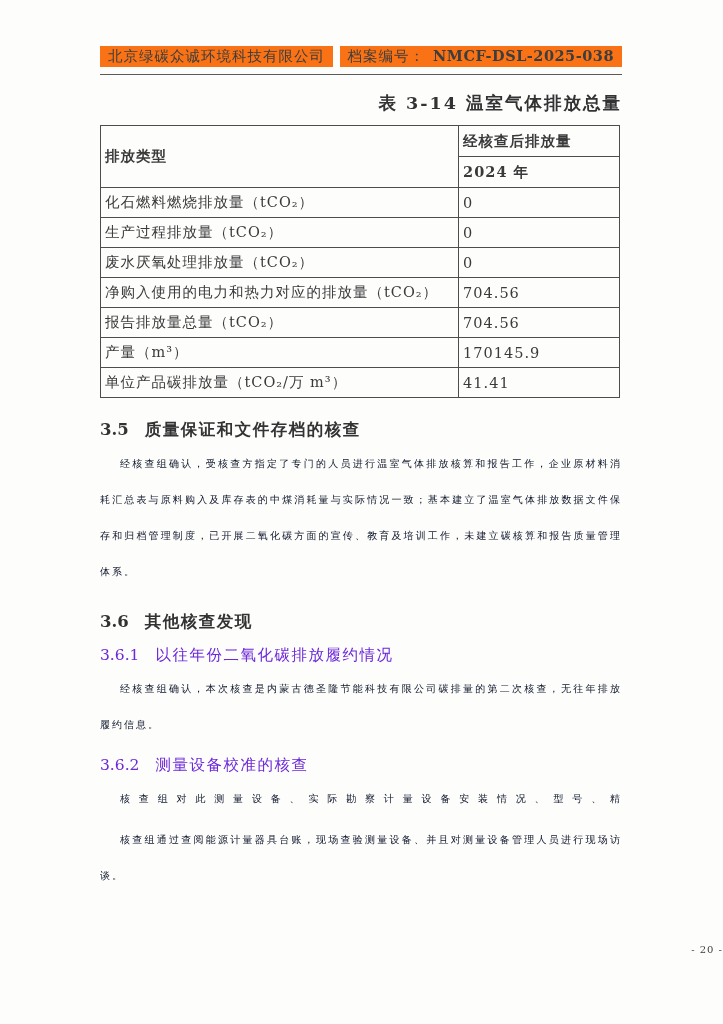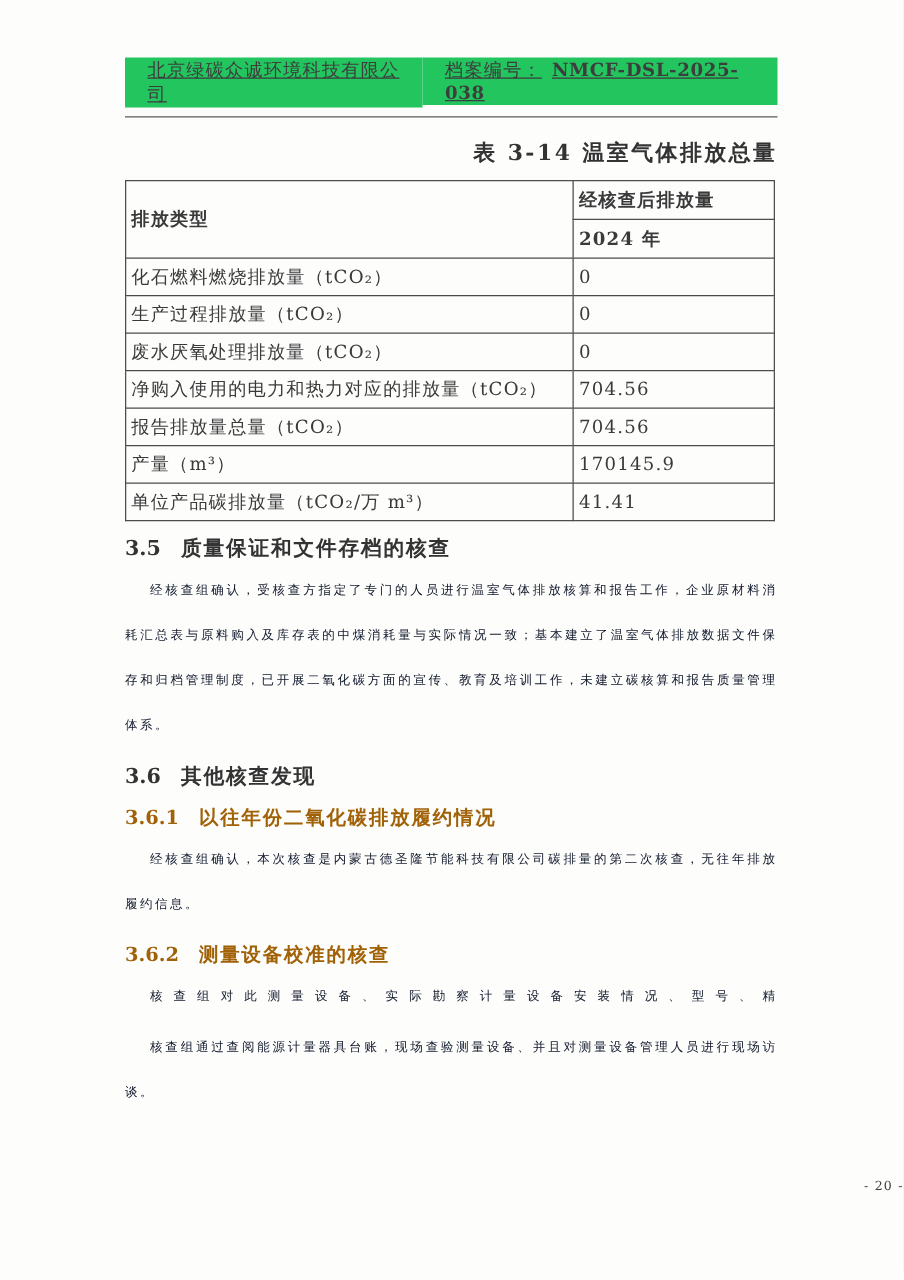--- a/index.html
+++ b/index.html
@@ -18,23 +18,22 @@
 
   
   .hdr {
     display: flex;
     justify-content: space-between;
     align-items: baseline;
     font-size: 14.5px;
     letter-spacing: 1px;
   }
   .hdr .hl {
-    background: #22c55e;
-    padding: 1px 18px;
-    text-decoration: underline;
+    background: #f97316;
+    padding: 1px 8px;
   }
   .hdr .fileno-val {
     font-weight: bold;
     letter-spacing: 0.5px;
     margin-left: 8px;
   }
   .hdr-rule {
     border: none;
     border-top: 1.5px solid #5a5a5a;
     margin-top: 7px;
@@ -69,27 +68,27 @@
   }
   table.emis td.b { font-weight: bold; height: 31px; }
   col.c1 { width: 69%; }
   col.c2 { width: 31%; }
 
   
   .sec-h1 {
     font-size: 16.5px;
     font-weight: bold;
     color: #333;
-    margin-top: 11px;
+    margin-top: 21px;
     letter-spacing: 1.5px;
   }
   .sec-h2 {
     font-size: 15.5px;
-    font-weight: bold;
-    color: #a16207;
+    font-weight: normal;
+    color: #6d28d9;
     margin-top: 12px;
     letter-spacing: 1.5px;
   }
   .sec-h1 .num, .sec-h2 .num { letter-spacing: 0; margin-right: 16px; }
   .para {
     font-size: 10px;
     line-height: 36px;
     letter-spacing: 2px;
     text-align: justify;
     text-indent: 2em;

